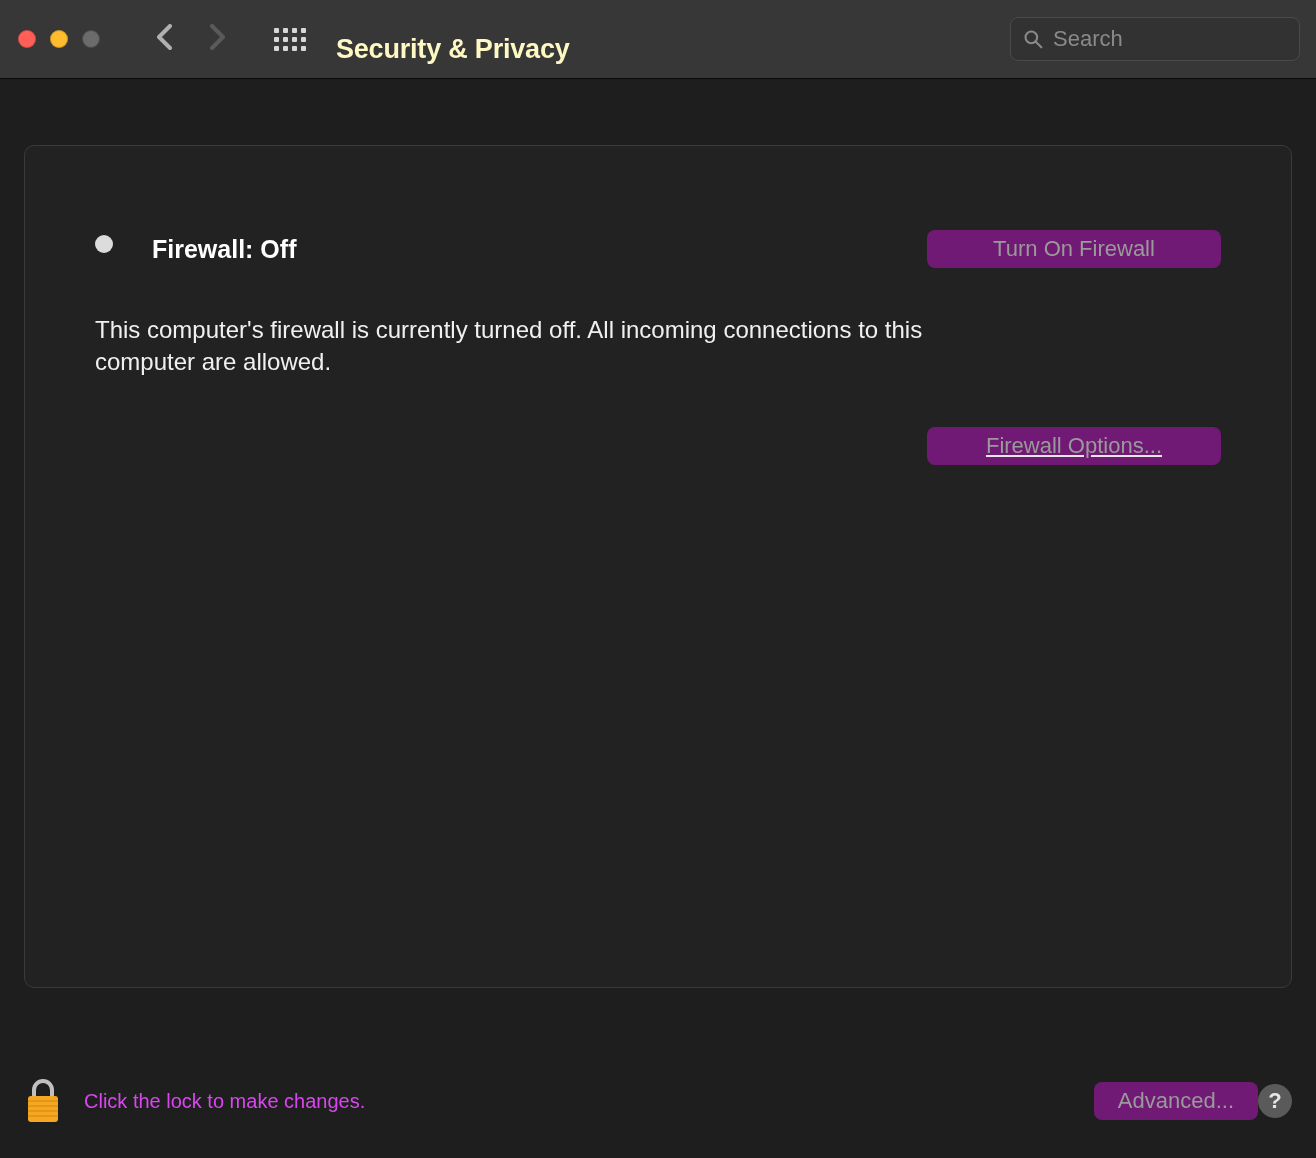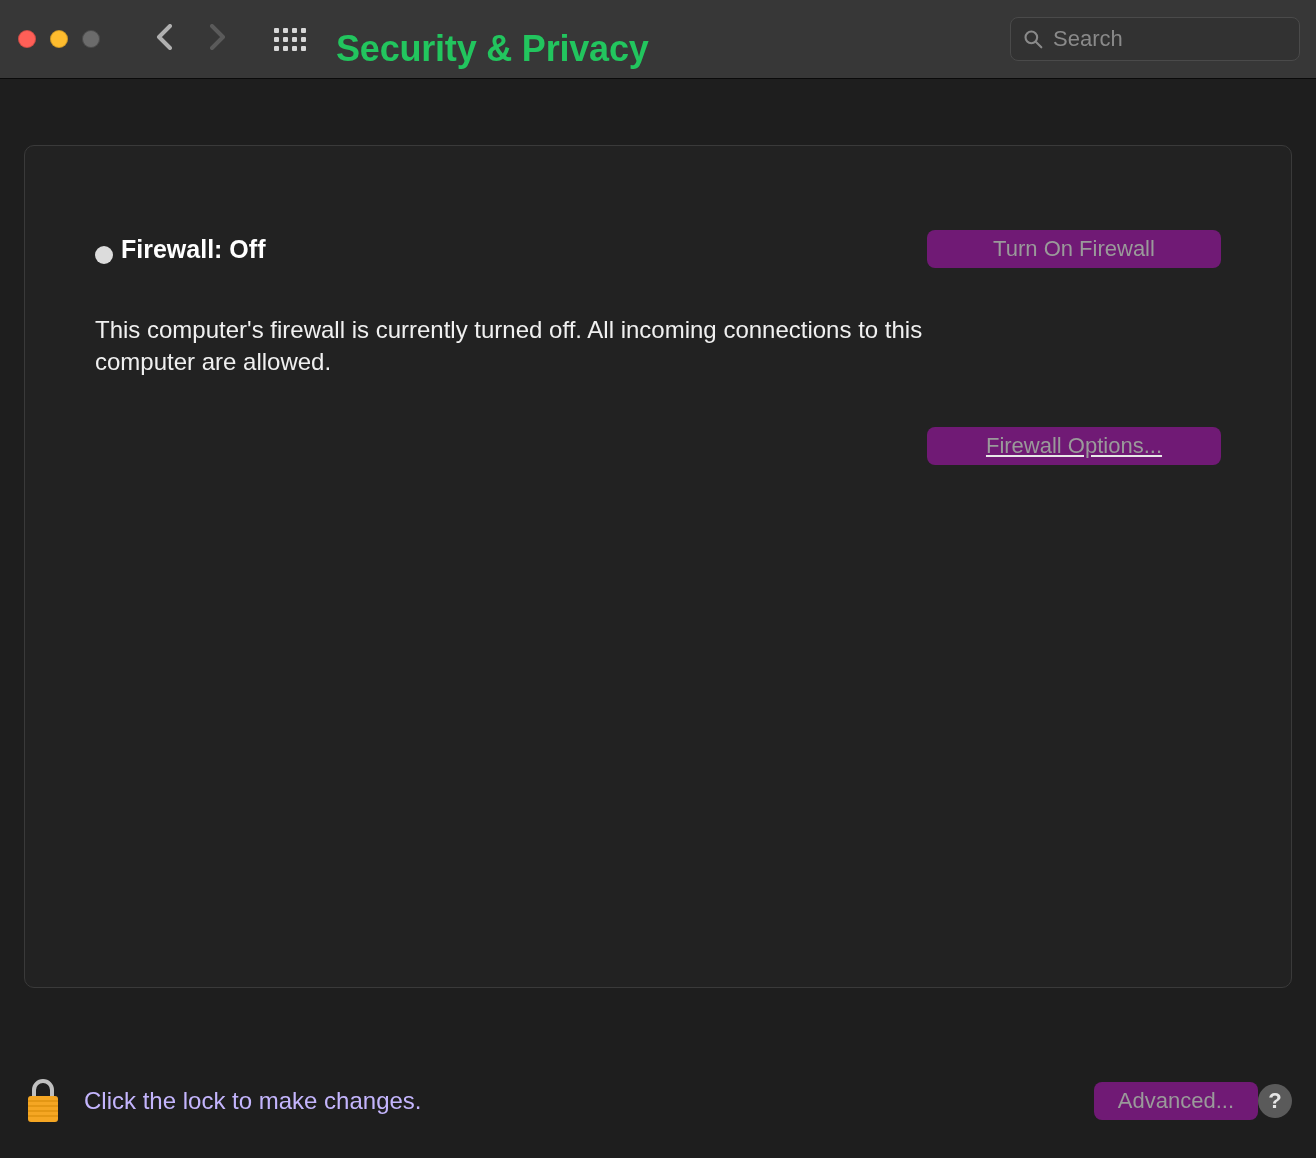--- a/index.html
+++ b/index.html
@@ -58,23 +58,23 @@
       gap: 4px;
     }
     .grid-icon span {
       width: 5px;
       height: 5px;
       background: #d8d8d8;
       border-radius: 1px;
     }
     .window-title {
       margin-left: 30px;
-      font-size: 36px;
+      font-size: 27px;
       font-weight: 700;
-      color: #22c55e;
+      color: #fef9c3;
       letter-spacing: -0.2px;
       margin-top: 20px;
     }
     .search-wrap {
       position: absolute;
       right: 16px;
       top: 50%;
       transform: translateY(-50%);
     }
     .search-box {
@@ -153,22 +153,22 @@
       padding: 70px 70px 40px 70px;
     }
     .status-row {
       display: flex;
       align-items: center;
       justify-content: space-between;
       margin-top: 14px;
     }
     .status-left {
       display: flex;
-      align-items: flex-end;
-      gap: 8px;
+      align-items: flex-start;
+      gap: 39px;
     }
     .status-dot {
       width: 18px;
       height: 18px;
       border-radius: 50%;
       background: #dcdcdc;
       flex-shrink: 0;
     }
     .status-label {
       font-size: 25px;
@@ -220,22 +220,22 @@
       display: flex;
       align-items: center;
       gap: 22px;
     }
     .lock-icon {
       width: 38px;
       height: 46px;
       cursor: pointer;
     }
     .footer-text {
-      font-size: 24px;
-      color: #c4b5fd;
+      font-size: 20px;
+      color: #d946ef;
     }
     .footer-right {
       display: flex;
       align-items: center;
     }
     .help-btn {
       width: 34px;
       height: 34px;
       border-radius: 50%;
       background: #5a5a5a;

